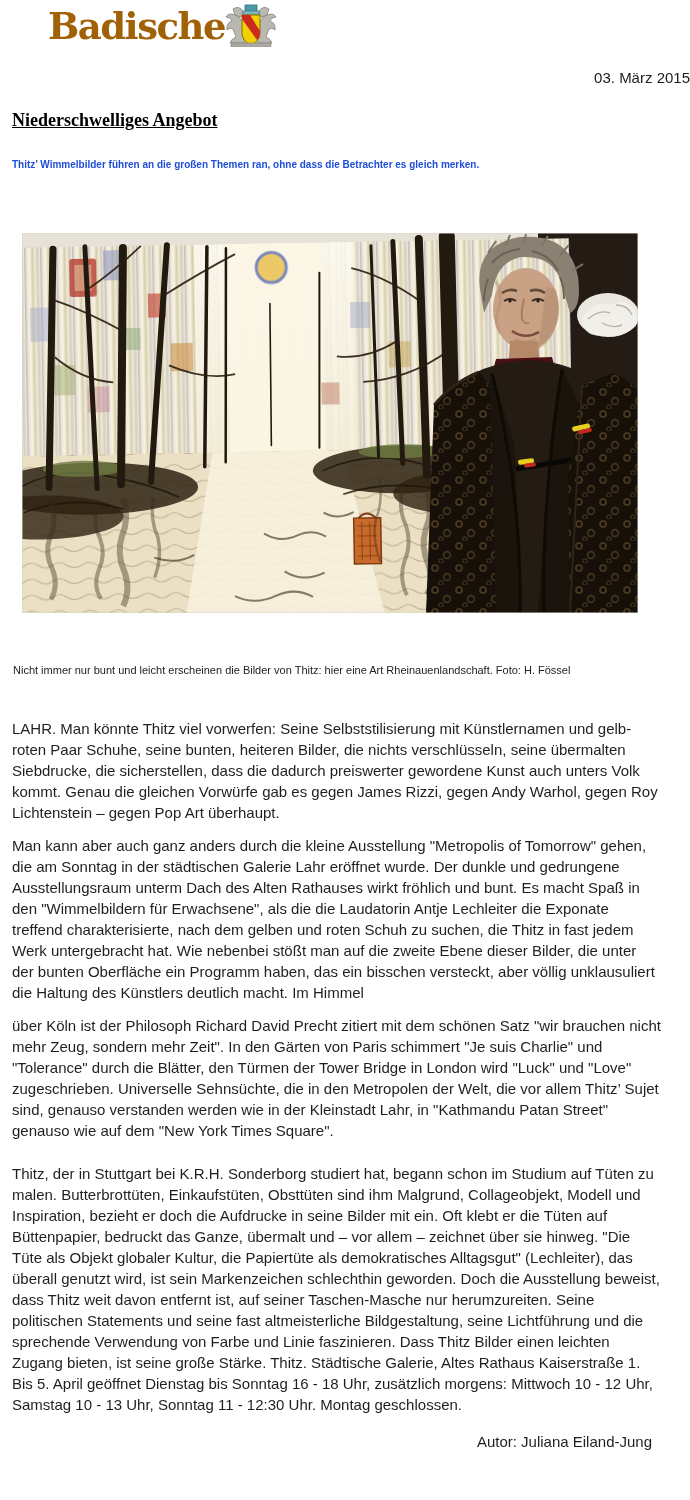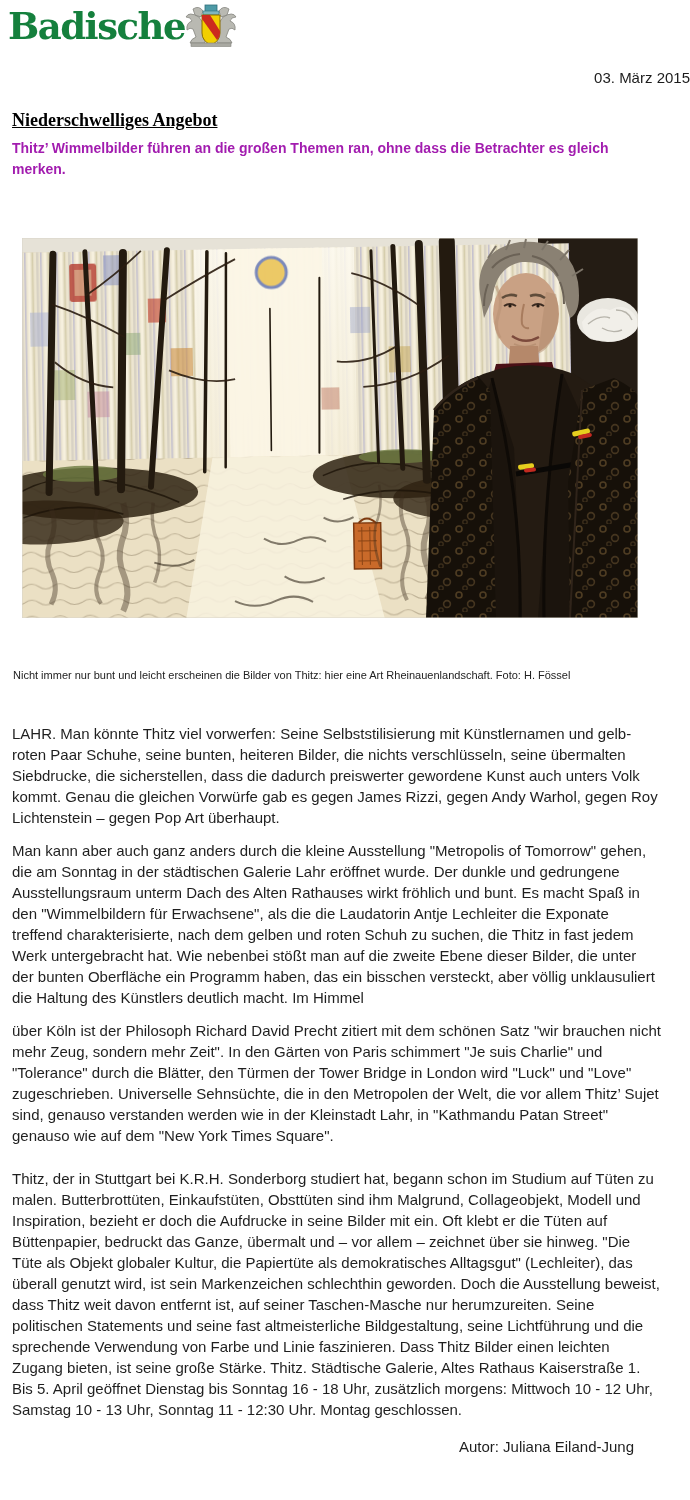--- a/index.html
+++ b/index.html
@@ -21,23 +21,24 @@
     display: flex;
     align-items: flex-start;
     margin: 4px 0 0 8px;
     height: 48px;
   }
   .brand {
     font-family: "DejaVu Serif", "Liberation Serif", serif;
     font-weight: bold;
     font-size: 37px;
     letter-spacing: -1.5px;
-    color: #15803d;
+    color: #a16207;
     line-height: 44px;
     text-decoration: none;
+    margin-left: 40px;
   }
   .crest { margin: 0 -3px 0 -2px; position: relative; top: -1px; }
 
   
   .date-line {
     text-align: right;
     margin-top: 17px;
     font-size: 15px;
     color: #1c1c1c;
   }
@@ -46,24 +47,24 @@
   .kicker {
     font-family: "Liberation Serif", "DejaVu Serif", serif;
     font-weight: bold;
     font-size: 18px;
     color: #000000;
     margin: 24px 0 0 12px;
     text-decoration: underline;
   }
   .lead {
     font-weight: bold;
-    font-size: 14px;
+    font-size: 10px;
     line-height: 21px;
-    color: #a21caf;
-    margin: 7px 0 0 12px;
+    color: #1d4ed8;
+    margin: 23px 0 0 12px;
     max-width: 642px;
   }
 
   
   figure.photo {
     margin: 58px 0 0 22px;
     padding: 0;
     width: 616px;
     height: 380px;
     line-height: 0;
@@ -84,21 +85,21 @@
     max-width: 650px;
     font-size: 15px;
     line-height: 21px;
     color: #1f1f1f;
     margin: 0 12px 12px 0;
   }
   .body-text p.gap-after { margin-bottom: 22px; }
 
   .author-line {
     text-align: right;
-    padding-right: 56px;
+    padding-right: 38px;
     margin-top: 18px;
     font-size: 15px;
     color: #1f1f1f;
   }
 </style>
 </head>
 <body>
 
 <div class="page">
 

